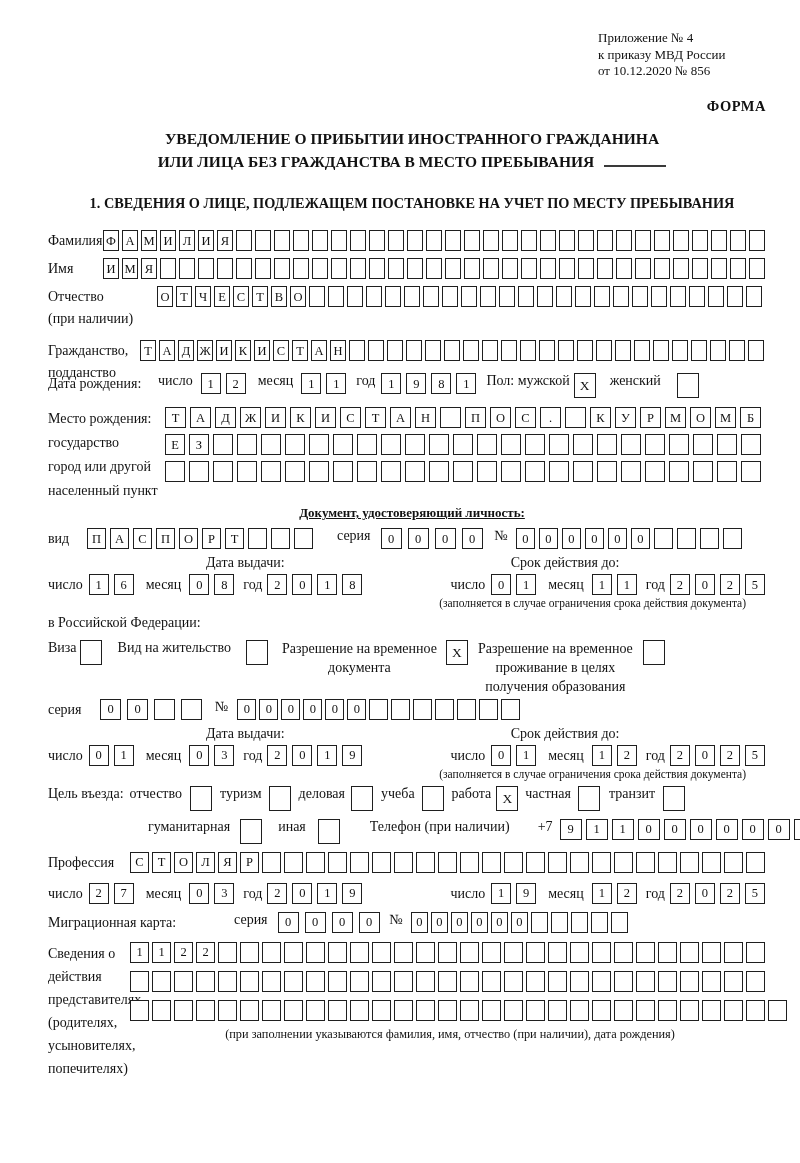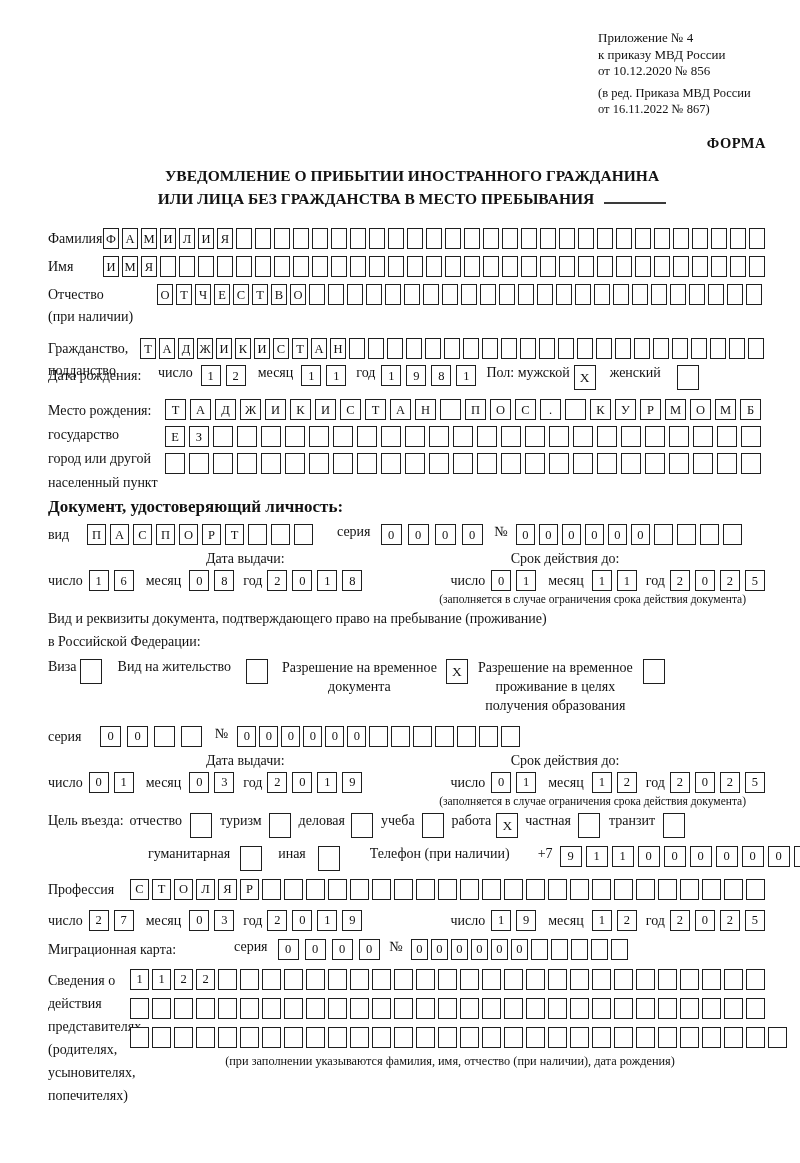--- a/index.html
+++ b/index.html
@@ -23,50 +23,47 @@
   .cr{display:flex;flex:none;gap:var(--g,3px);}
   .cell{flex:none;width:var(--w,16px);height:21px;border:1.8px solid #1f1f1f;box-sizing:border-box;
         display:flex;align-items:center;justify-content:center;font-size:12.5px;line-height:1;background:#fff;}
   .chk{flex:none;width:22px;height:25px;border:1.8px solid #1f1f1f;box-sizing:border-box;
        display:inline-flex;align-items:center;justify-content:center;font-size:13.5px;background:#fff;}
   .inl{display:flex;white-space:nowrap;}
   .dhead{display:flex;font-size:14px;margin-bottom:3px;}
   .drow{display:flex;align-items:center;margin-bottom:2px;}
   .dg{display:flex;align-items:center;white-space:nowrap;}
   .note{ text-align:right;padding-right:30px;font-size:11.5px;margin-bottom:6px;}
-  .dochead{text-align:left;font-weight:bold;font-size:17px;margin:2px 0 7px 0;}
+  .dochead{text-align:center;font-weight:bold;font-size:13px;margin:2px 0 7px 0;text-decoration:underline;}
   .optlabel{text-align:center;line-height:1.35;}
   .colcells > .cr{margin-bottom:6px;}
   .lblcol{flex:none;line-height:24px;}
   .repnote{font-size:12.3px;margin-top:6px;text-align:center;width:640px;}
 </style>
 </head>
 <body>
 
 <div class="page">
 
   <div class="appendix">
     <div>Приложение № 4</div>
     <div>к приказу МВД России</div>
     <div>от 10.12.2020 № 856</div>
-    <div class="rev">
-      <div>(в ред. Приказа МВД России</div>
-      <div>от 16.11.2022 № 867)</div>
-    </div>
   </div>
 
   <div class="forma">ФОРМА</div>
 
   <div class="title">
     <div>УВЕДОМЛЕНИЕ О ПРИБЫТИИ ИНОСТРАННОГО ГРАЖДАНИНА</div>
     <div>
       <span>ИЛИ ЛИЦА БЕЗ ГРАЖДАНСТВА В МЕСТО ПРЕБЫВАНИЯ</span><span class="uline"></span>
     </div>
   </div>
 
+  <div class="sec1">1. СВЕДЕНИЯ О ЛИЦЕ, ПОДЛЕЖАЩЕМ ПОСТАНОВКЕ НА УЧЕТ ПО МЕСТУ ПРЕБЫВАНИЯ</div>
 
   <div class="form">
 
     <div class="frow">
       <span class="flabel" style="width:55px">Фамилия</span>
       <span class="cr" style="--w:16px;--g:3px">
           <span class="cell">Ф</span>
           <span class="cell">А</span>
           <span class="cell">М</span>
           <span class="cell">И</span>
@@ -179,21 +176,21 @@
           <span class="cell"></span>
           <span class="cell"></span>
           <span class="cell"></span>
           <span class="cell"></span>
           <span class="cell"></span>
           <span class="cell"></span>
           <span class="cell"></span>
         </span>
     </div>
 
-    <div class="frow" style="margin-bottom:6px">
+    <div class="frow" style="margin-bottom:12px">
       <span class="flabel rel" style="width:92px">
         <span>Гражданство,</span>
         <span class="sub">подданство</span>
       </span>
       <span class="cr" style="--w:16px;--g:3px">
           <span class="cell">Т</span>
           <span class="cell">А</span>
           <span class="cell">Д</span>
           <span class="cell">Ж</span>
           <span class="cell">И</span>
@@ -421,24 +418,23 @@
         <span class="cr" style="--w:20px;--g:5px">
             <span class="cell">2</span>
             <span class="cell">0</span>
             <span class="cell">2</span>
             <span class="cell">5</span>
           </span>
       </span>
     </div>
     <div class="note">(заполняется в случае ограничения срока действия документа)</div>
 
-    <div style="margin-bottom:7px">Вид и реквизиты документа, подтверждающего право на пребывание (проживание)</div>
     <div style="margin-bottom:9px">в Российской Федерации:</div>
 
-    <div class="frow" style="margin-bottom:10px">
+    <div class="frow" style="margin-bottom:2px">
       <span class="inl">
         <span>Виза</span>
         <span class="chk" style="margin-left:3px"></span>
       </span>
       <span class="inl" style="margin-left:16px">
         <span>Вид на жительство</span>
         <span class="chk" style="margin-left:15px"></span>
       </span>
       <span style="display:flex;margin-left:14px">
         <span class="optlabel">

